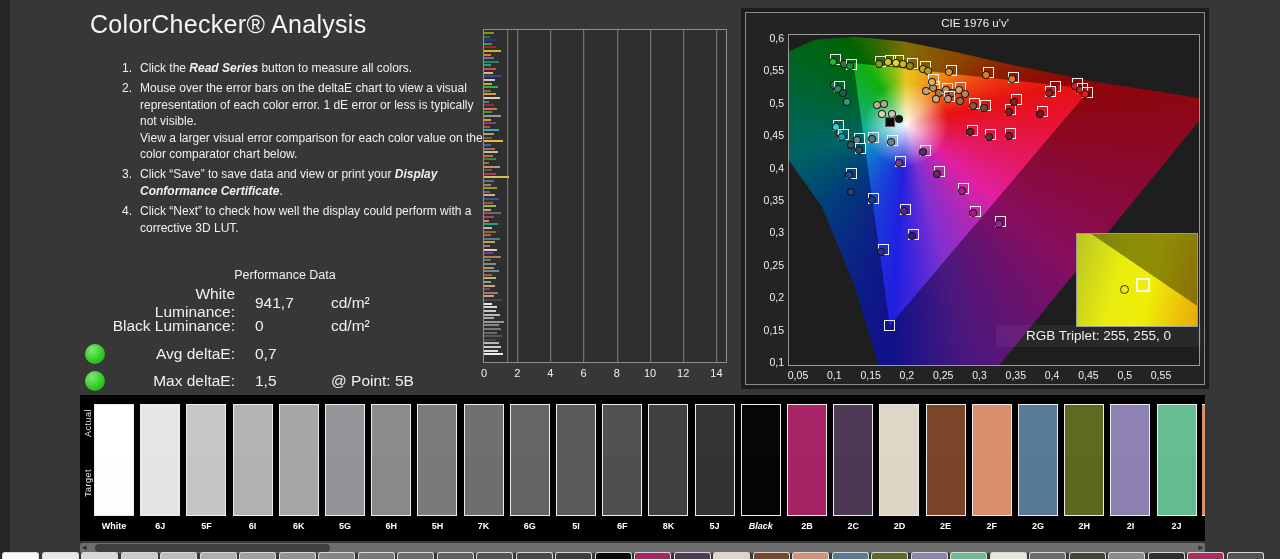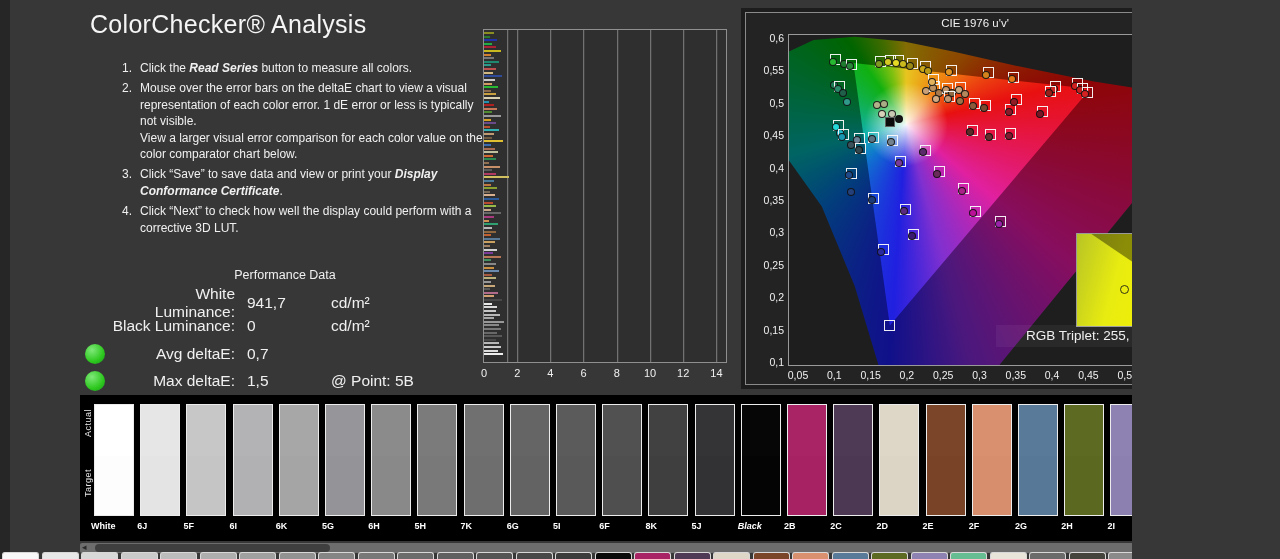--- a/index.html
+++ b/index.html
@@ -1,32 +1,32 @@
 <!DOCTYPE html>
 <html><head>
 <meta charset="utf-8">
 <style>
   html,body{margin:0;padding:0;background:#373737;}
-  .app{position:relative;width:1132px;height:559px;background:#373737;overflow:hidden;
+  .app{position:relative;width:1280px;height:559px;background:#373737;overflow:hidden;
        font-family:"Liberation Sans",sans-serif;color:#f0f0f0;}
   .edge{position:absolute;left:0;top:0;width:10px;height:559px;background:#262626;}
   .title{position:absolute;left:90px;top:10px;margin:0;font-size:25px;font-weight:400;color:#f5f5f5;letter-spacing:.3px;}
   
   .instr{position:absolute;left:112px;top:60px;width:372px;font-size:12px;line-height:16.4px;}
   .instr .row{display:flex;margin-bottom:4px;}
   .instr .num{width:20px;text-align:right;margin-right:8px;flex:none;}
   .em{font-style:italic;font-weight:bold;}
   
   .perf-title{position:absolute;left:85px;top:268px;width:400px;text-align:center;font-size:12.5px;}
   .perf{position:absolute;left:85px;top:285px;width:440px;font-size:15.5px;}
   .prow{display:grid;grid-template-columns:26px 136px 84px 1fr;align-items:center;height:27.5px;}
   .led{width:20px;height:20px;border-radius:50%;
        background:radial-gradient(circle at 35% 30%,#7fe87a,#2dc81e 60%,#17961a);}
   .plabel{text-align:right;padding-right:12px;grid-column:2;}
-  .pvalue{grid-column:3;}
+  .pvalue{grid-column:3;margin-left:8px;}
   .punit{grid-column:4;}
   
   .de-title{position:absolute;left:483px;top:13px;width:244px;text-align:center;font-size:11.5px;}
   .de-frame{position:absolute;left:483px;top:29px;width:244px;height:334px;border:1px solid #8f8f8f;
             background-color:#2f2f2f;box-sizing:border-box;
             background-image:repeating-linear-gradient(to right,#828282 0 1px,transparent 1px 33.2px);
             background-position:33.2px 0;}
   .de-bars{position:absolute;inset:0;padding-top:2px;}
   .de-bar{height:2px;margin-bottom:1.62px;}
   .de-tick{position:absolute;top:367px;width:22px;text-align:center;font-size:11px;}
@@ -55,21 +55,21 @@
   .inset-dot{position:absolute;left:36%;top:55%;width:9px;height:9px;border-radius:50%;border:1.5px solid rgba(20,20,20,.85);box-sizing:border-box;}
   .inset-sq{position:absolute;left:49%;top:48%;width:14px;height:14px;border:2px solid rgba(250,250,250,.9);box-sizing:border-box;}
   .inset-caption{position:absolute;left:250px;top:312px;width:205px;text-align:center;font-size:13.5px;line-height:19.5px;
     background:rgba(255,255,255,.05);padding:1px 0;}
   
   .strip{position:absolute;left:80px;top:395px;width:1125px;height:146px;background:#000;}
   .vlab{position:absolute;left:3px;font-size:9px;color:#e8e8e8;writing-mode:vertical-rl;transform:rotate(180deg);letter-spacing:.5px;}
   .swatch{position:absolute;top:9px;width:40px;height:112px;border:1px solid #ececec;box-sizing:border-box;}
   .half-a{height:46%;}
   .half-t{height:54%;}
-  .swlabel{position:absolute;top:126px;width:46px;text-align:left;font-size:9px;font-weight:bold;color:#fff;}
+  .swlabel{position:absolute;top:126px;width:46px;text-align:center;font-size:9px;font-weight:bold;color:#fff;}
   .sliver{position:absolute;top:9px;width:3px;height:112px;border-top:1px solid #ececec;border-bottom:1px solid #ececec;box-sizing:border-box;}
   
   .sb{position:absolute;left:80px;top:543px;width:1125px;height:10px;background:#6d6d6d;border-radius:2px;}
   .sb-thumb{position:absolute;left:15px;top:1px;width:235px;height:8px;background:#3f3f3f;border-radius:4px;}
   .sb-arrow{position:absolute;top:-1px;font-size:9px;color:#2a2a2a;line-height:11px;}
   .sb-arrow.l{left:2px;} .sb-arrow.r{right:2px;}
   
   .nrow{position:absolute;left:0;top:552px;width:1280px;height:7px;overflow:hidden;display:flex;gap:2.5px;padding-left:2px;box-sizing:border-box;}
   .nsw{flex:none;width:37px;height:14px;border-radius:3px 3px 0 0;border:1px solid #d8d8d8;border-bottom:none;box-sizing:border-box;}
 </style>

